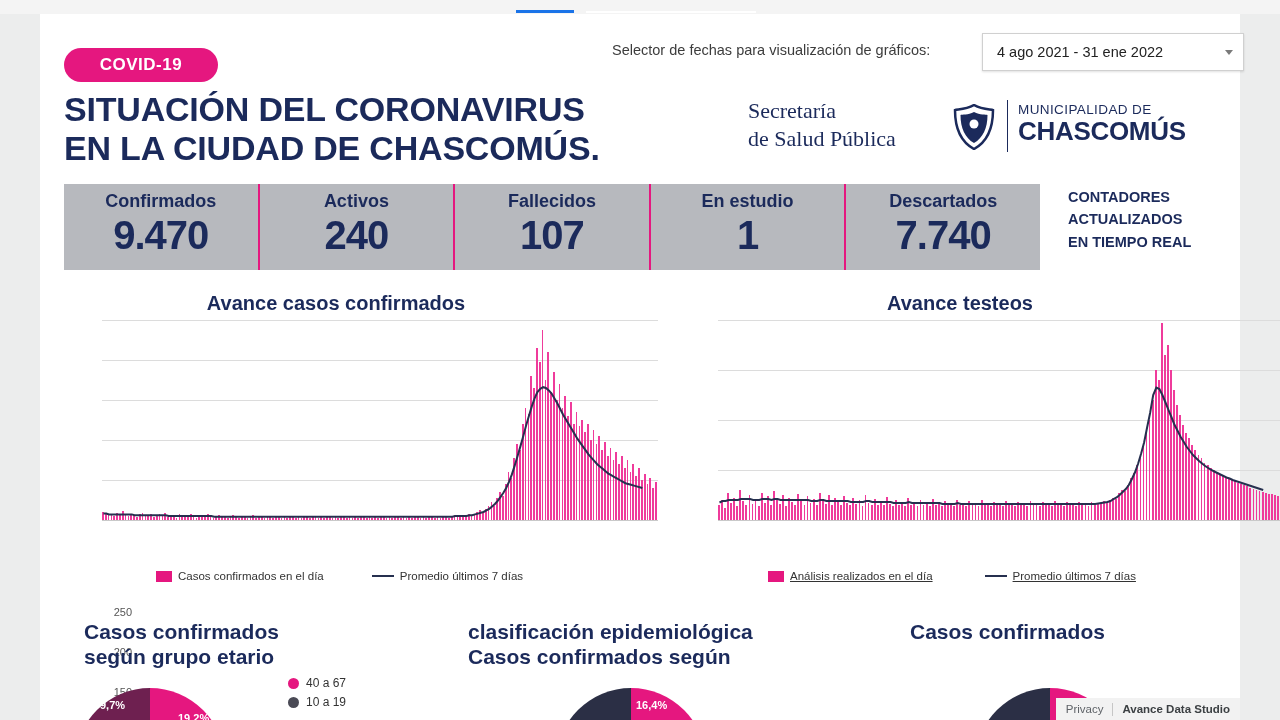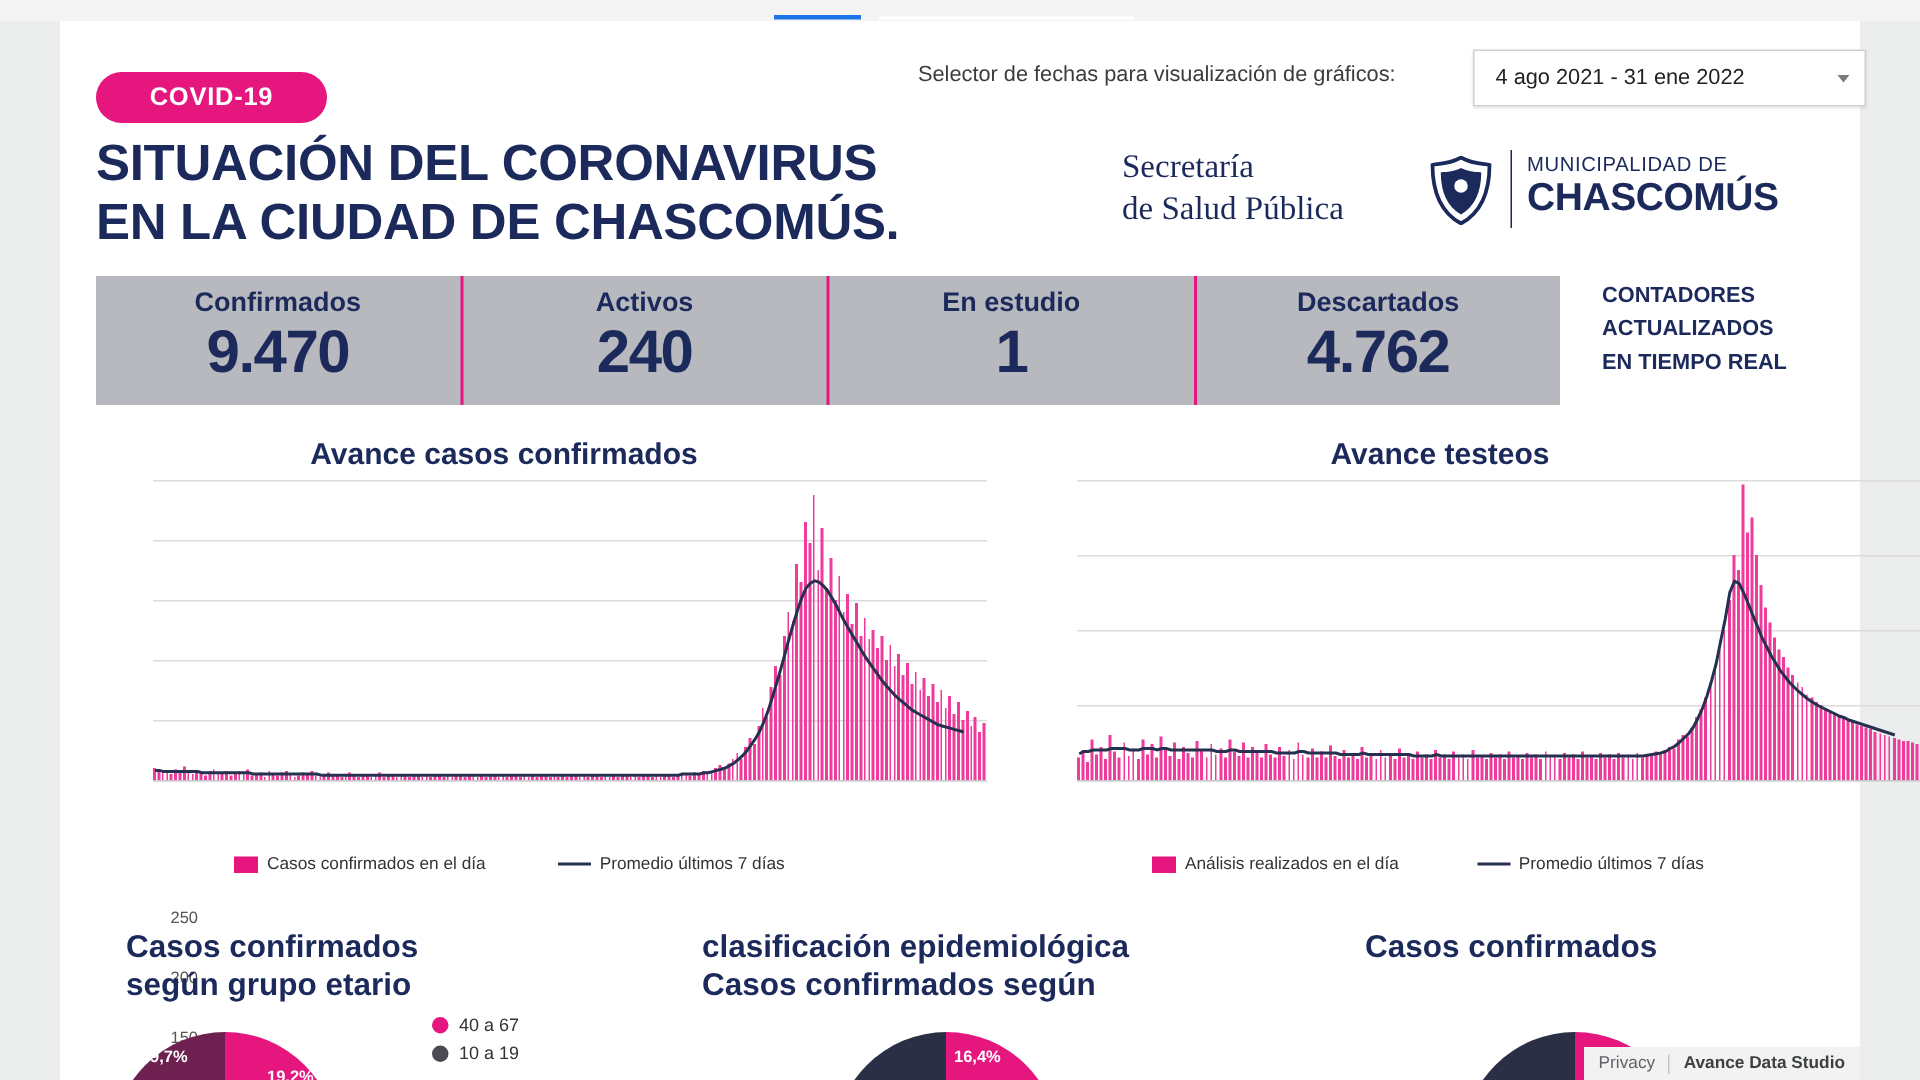--- a/index.html
+++ b/index.html
@@ -230,26 +230,30 @@
   <div class="counters">
     <div class="counter">
       <div class="clabel">Confirmados</div>
       <div class="cvalue">9.470</div>
     </div>
     <div class="counter">
       <div class="clabel">Activos</div>
       <div class="cvalue">240</div>
     </div>
     <div class="counter">
+      <div class="clabel">Fallecidos</div>
+      <div class="cvalue">107</div>
+    </div>
+    <div class="counter">
       <div class="clabel">En estudio</div>
       <div class="cvalue">1</div>
     </div>
     <div class="counter">
       <div class="clabel">Descartados</div>
-      <div class="cvalue">4.762</div>
+      <div class="cvalue">7.740</div>
     </div>
   </div>
 
   <div class="counters-note">
     <div>CONTADORES</div>
     <div>ACTUALIZADOS</div>
     <div>EN TIEMPO REAL</div>
   </div>
 
   <div class="panel" style="left:36px; top:292px; width:600px; height:310px;">
@@ -672,21 +676,21 @@
         <div class="bar" style="left: 552.837px; top: 174px; height: 26px; width: 1.83261px; background: rgb(239, 59, 155);"></div>
         <div class="bar" style="left: 555.891px; top: 175px; height: 25px; width: 1.83261px; background: rgb(239, 59, 155);"></div>
         <div class="bar" style="left: 558.946px; top: 176px; height: 24px; width: 1.83261px; background: rgb(239, 59, 155);"></div>
         <svg width="562" height="200" style="position: absolute; left: 0px; top: 0px;">
           <polyline points="1.5,182.5 4.6,181.0 7.6,181.0 10.7,180.0 13.7,180.0 16.8,180.0 19.9,180.0 22.9,179.0 26.0,179.0 29.0,179.0 32.1,179.0 35.1,180.0 38.2,180.0 41.2,180.0 44.3,179.0 47.3,179.0 50.4,179.0 53.5,180.0 56.5,179.0 59.6,179.0 62.6,180.0 65.7,180.0 68.7,180.0 71.8,180.0 74.8,180.0 77.9,180.0 80.9,180.0 84.0,180.0 87.0,180.0 90.1,180.0 93.2,181.0 96.2,181.0 99.3,181.0 102.3,180.0 105.4,180.0 108.4,181.0 111.5,181.0 114.5,181.0 117.6,181.0 120.6,181.0 123.7,181.0 126.8,181.0 129.8,181.0 132.9,182.0 135.9,182.0 139.0,182.0 142.0,182.0 145.1,182.0 148.1,181.0 151.2,181.0 154.2,182.0 157.3,182.0 160.4,182.0 163.4,182.0 166.5,182.0 169.5,182.0 172.6,182.0 175.6,183.0 178.7,183.0 181.7,183.0 184.8,183.0 187.8,183.0 190.9,182.0 194.0,183.0 197.0,183.0 200.1,183.0 203.1,183.0 206.2,183.0 209.2,183.0 212.3,183.0 215.3,183.0 218.4,183.0 221.4,183.0 224.5,184.0 227.5,184.0 230.6,184.0 233.7,184.0 236.7,184.0 239.8,183.0 242.8,184.0 245.9,184.0 248.9,184.0 252.0,184.0 255.0,184.0 258.1,184.0 261.1,184.0 264.2,184.0 267.3,184.0 270.3,184.0 273.4,184.0 276.4,184.0 279.5,184.0 282.5,184.0 285.6,184.0 288.6,184.0 291.7,184.0 294.7,184.0 297.8,184.0 300.9,184.0 303.9,184.0 307.0,184.0 310.0,184.0 313.1,184.0 316.1,184.0 319.2,184.0 322.2,184.0 325.3,184.0 328.3,184.0 331.4,184.0 334.5,184.0 337.5,184.0 340.6,184.0 343.6,184.0 346.7,184.0 349.7,184.0 352.8,184.0 355.8,184.0 358.9,184.0 361.9,184.0 365.0,184.0 368.0,184.0 371.1,184.0 374.2,184.0 377.2,184.0 380.3,183.5 383.3,183.0 386.4,182.5 389.4,182.0 392.5,181.0 395.5,179.0 398.6,177.5 401.6,175.0 404.7,172.0 407.8,169.0 410.8,165.0 413.9,159.0 416.9,152.5 420.0,144.0 423.0,134.0 426.1,122.5 429.1,107.5 432.2,92.5 435.2,75.0 438.3,67.5 441.4,69.0 444.4,75.0 447.5,82.5 450.5,90.0 453.6,97.5 456.6,105.0 459.7,111.0 462.7,117.0 465.8,122.0 468.8,127.0 471.9,131.0 475.0,135.0 478.0,138.0 481.1,141.0 484.1,143.5 487.2,146.0 490.2,148.0 493.3,150.0 496.3,151.5 499.4,153.0 502.4,154.5 505.5,156.0 508.5,157.5 511.6,158.5 514.7,160.0 517.7,161.0 520.8,162.0 523.8,163.0 526.9,164.0 529.9,165.0 533.0,166.0 536.0,167.0 539.1,168.0 542.1,169.0 545.2,170.0" fill="none" stroke="#26304f" stroke-width="2"></polyline>
         </svg>
         <div class="axis-line" style="left: 0px; top: 200px; width: 562px; height: 1px;"></div>
       </div>
     <div id="ylab1"></div>
     <div id="xlab1"></div>
-    <div class="legend" style="left:108px; top:278px;">
+    <div class="legend" style="left:108px; top:278px;text-decoration:underline;">
       <div class="legend-group">
         <span class="sw-box"></span>
         <span>Análisis realizados en el día</span>
       </div>
       <div class="legend-group" style="margin-left:44px;">
         <span class="sw-line"></span>
         <span>Promedio últimos 7 días</span>
       </div>
     </div>
   </div>

